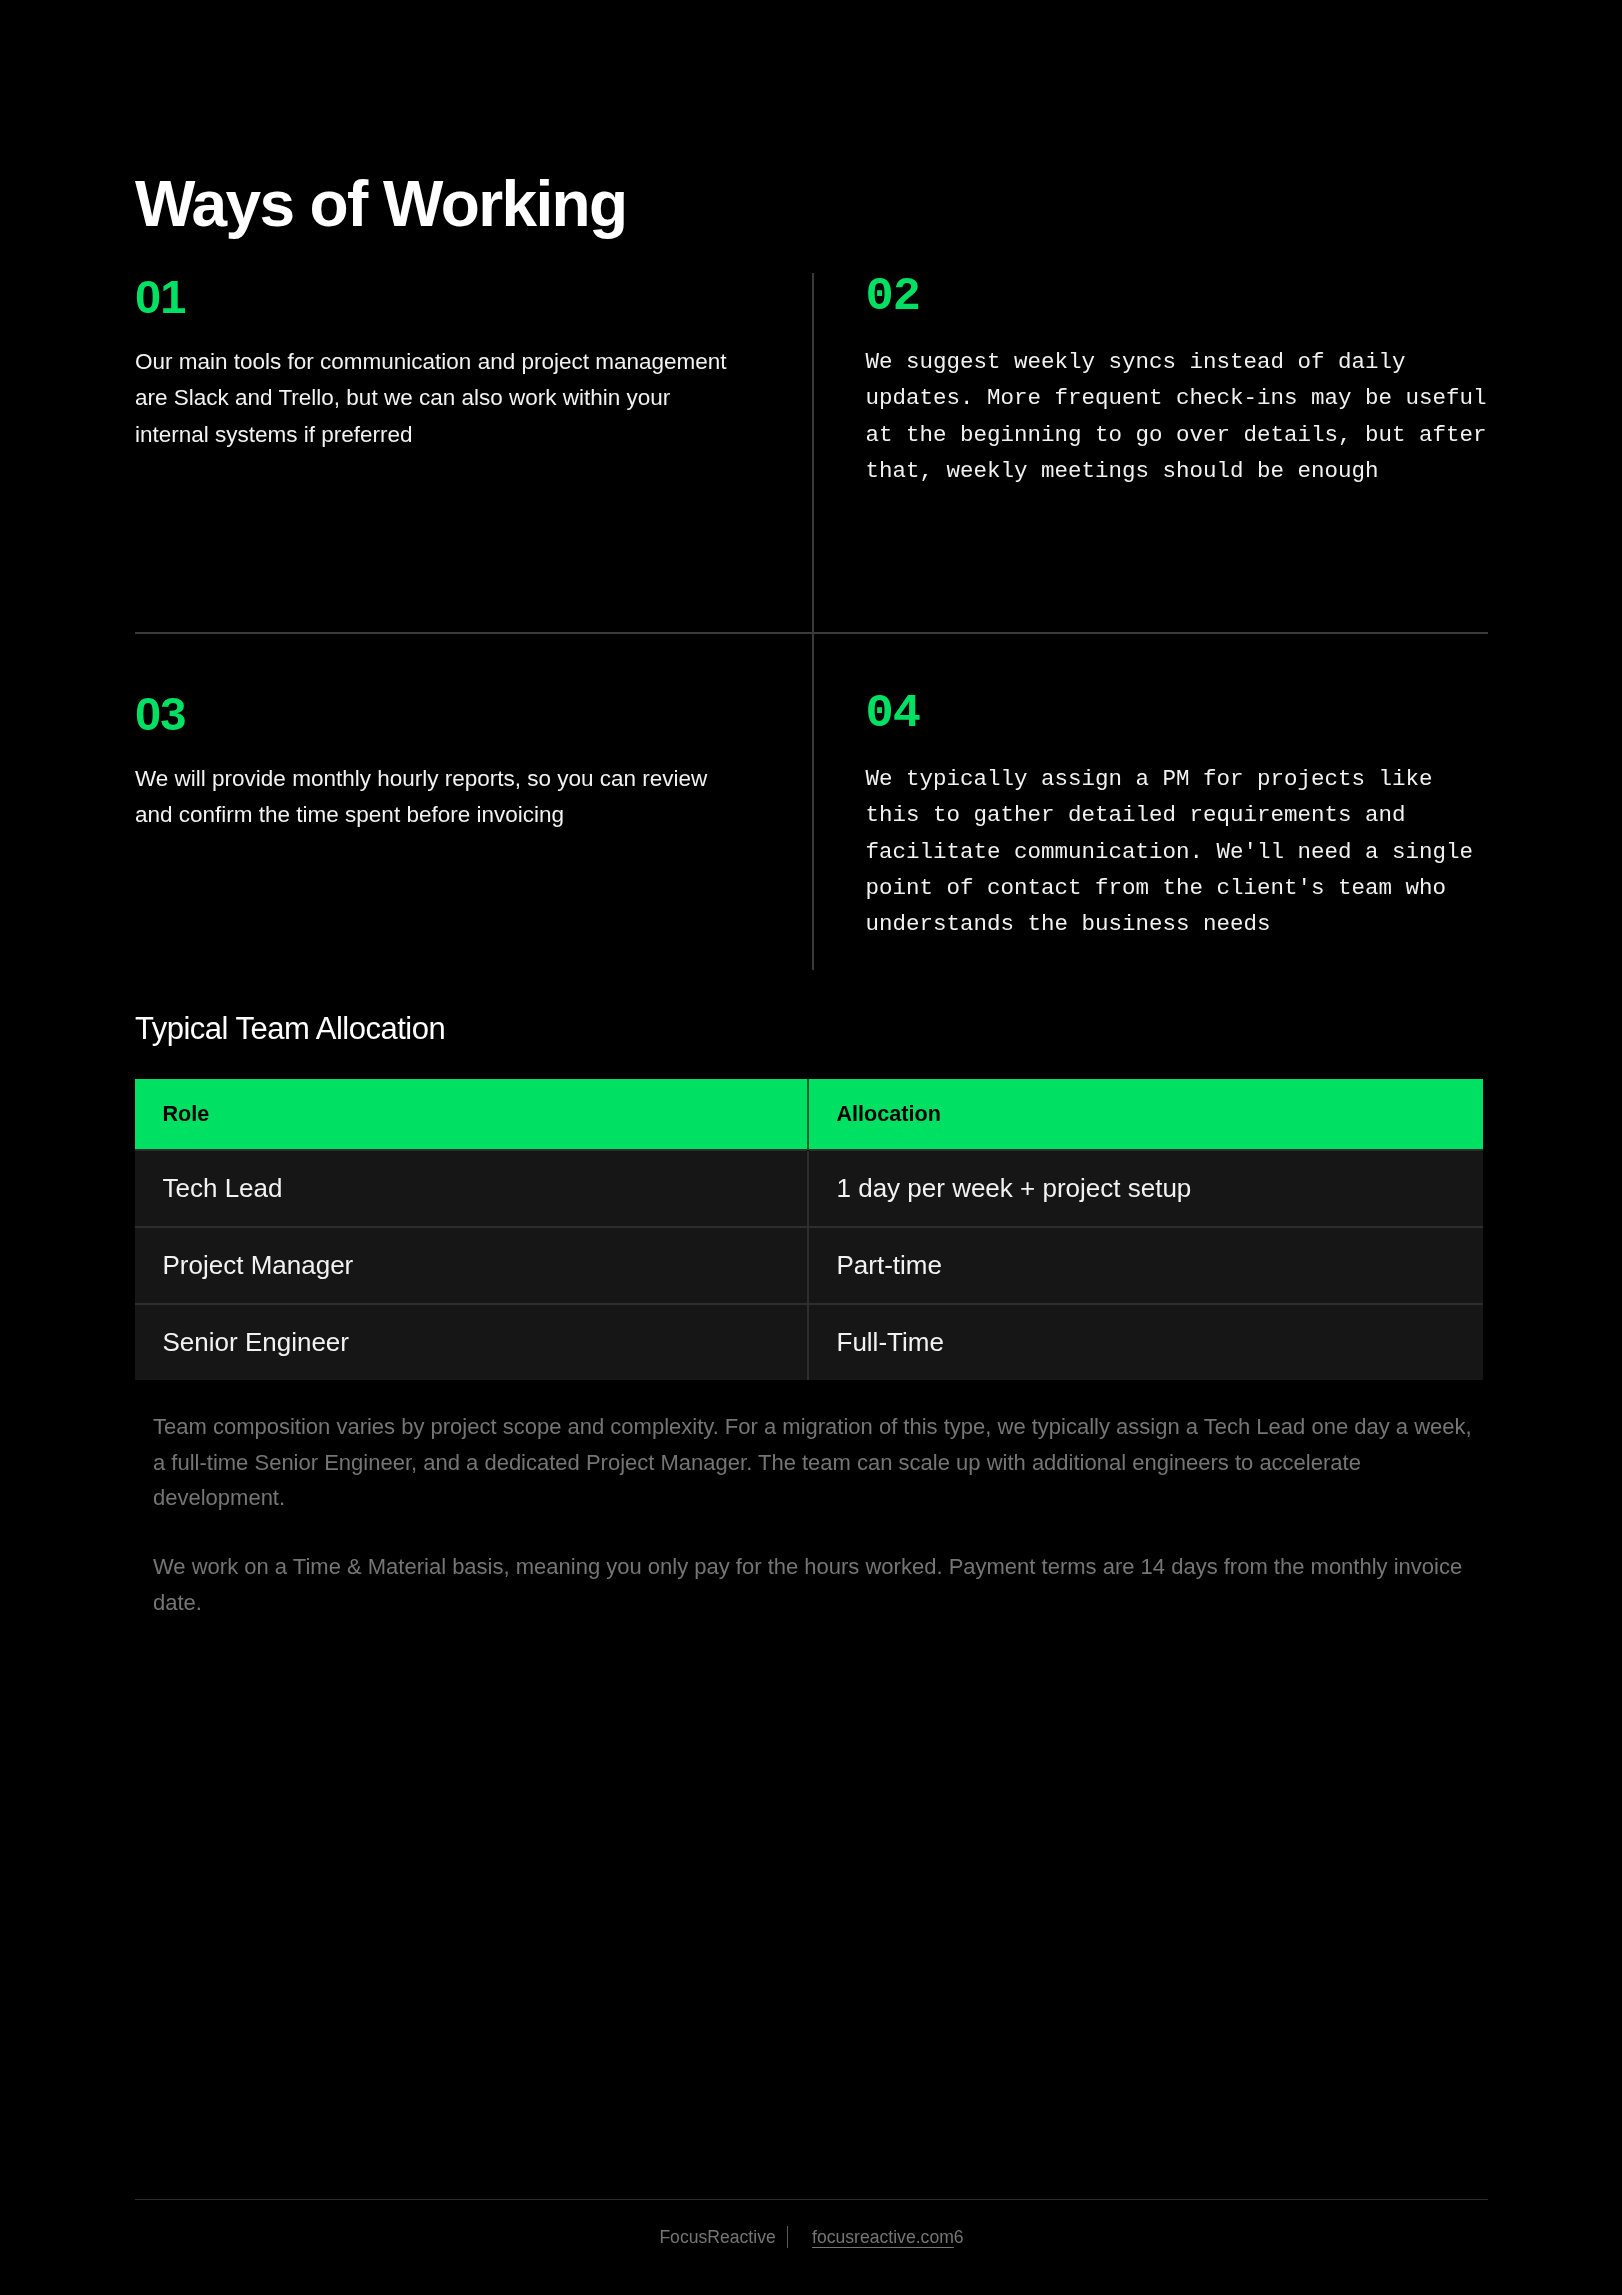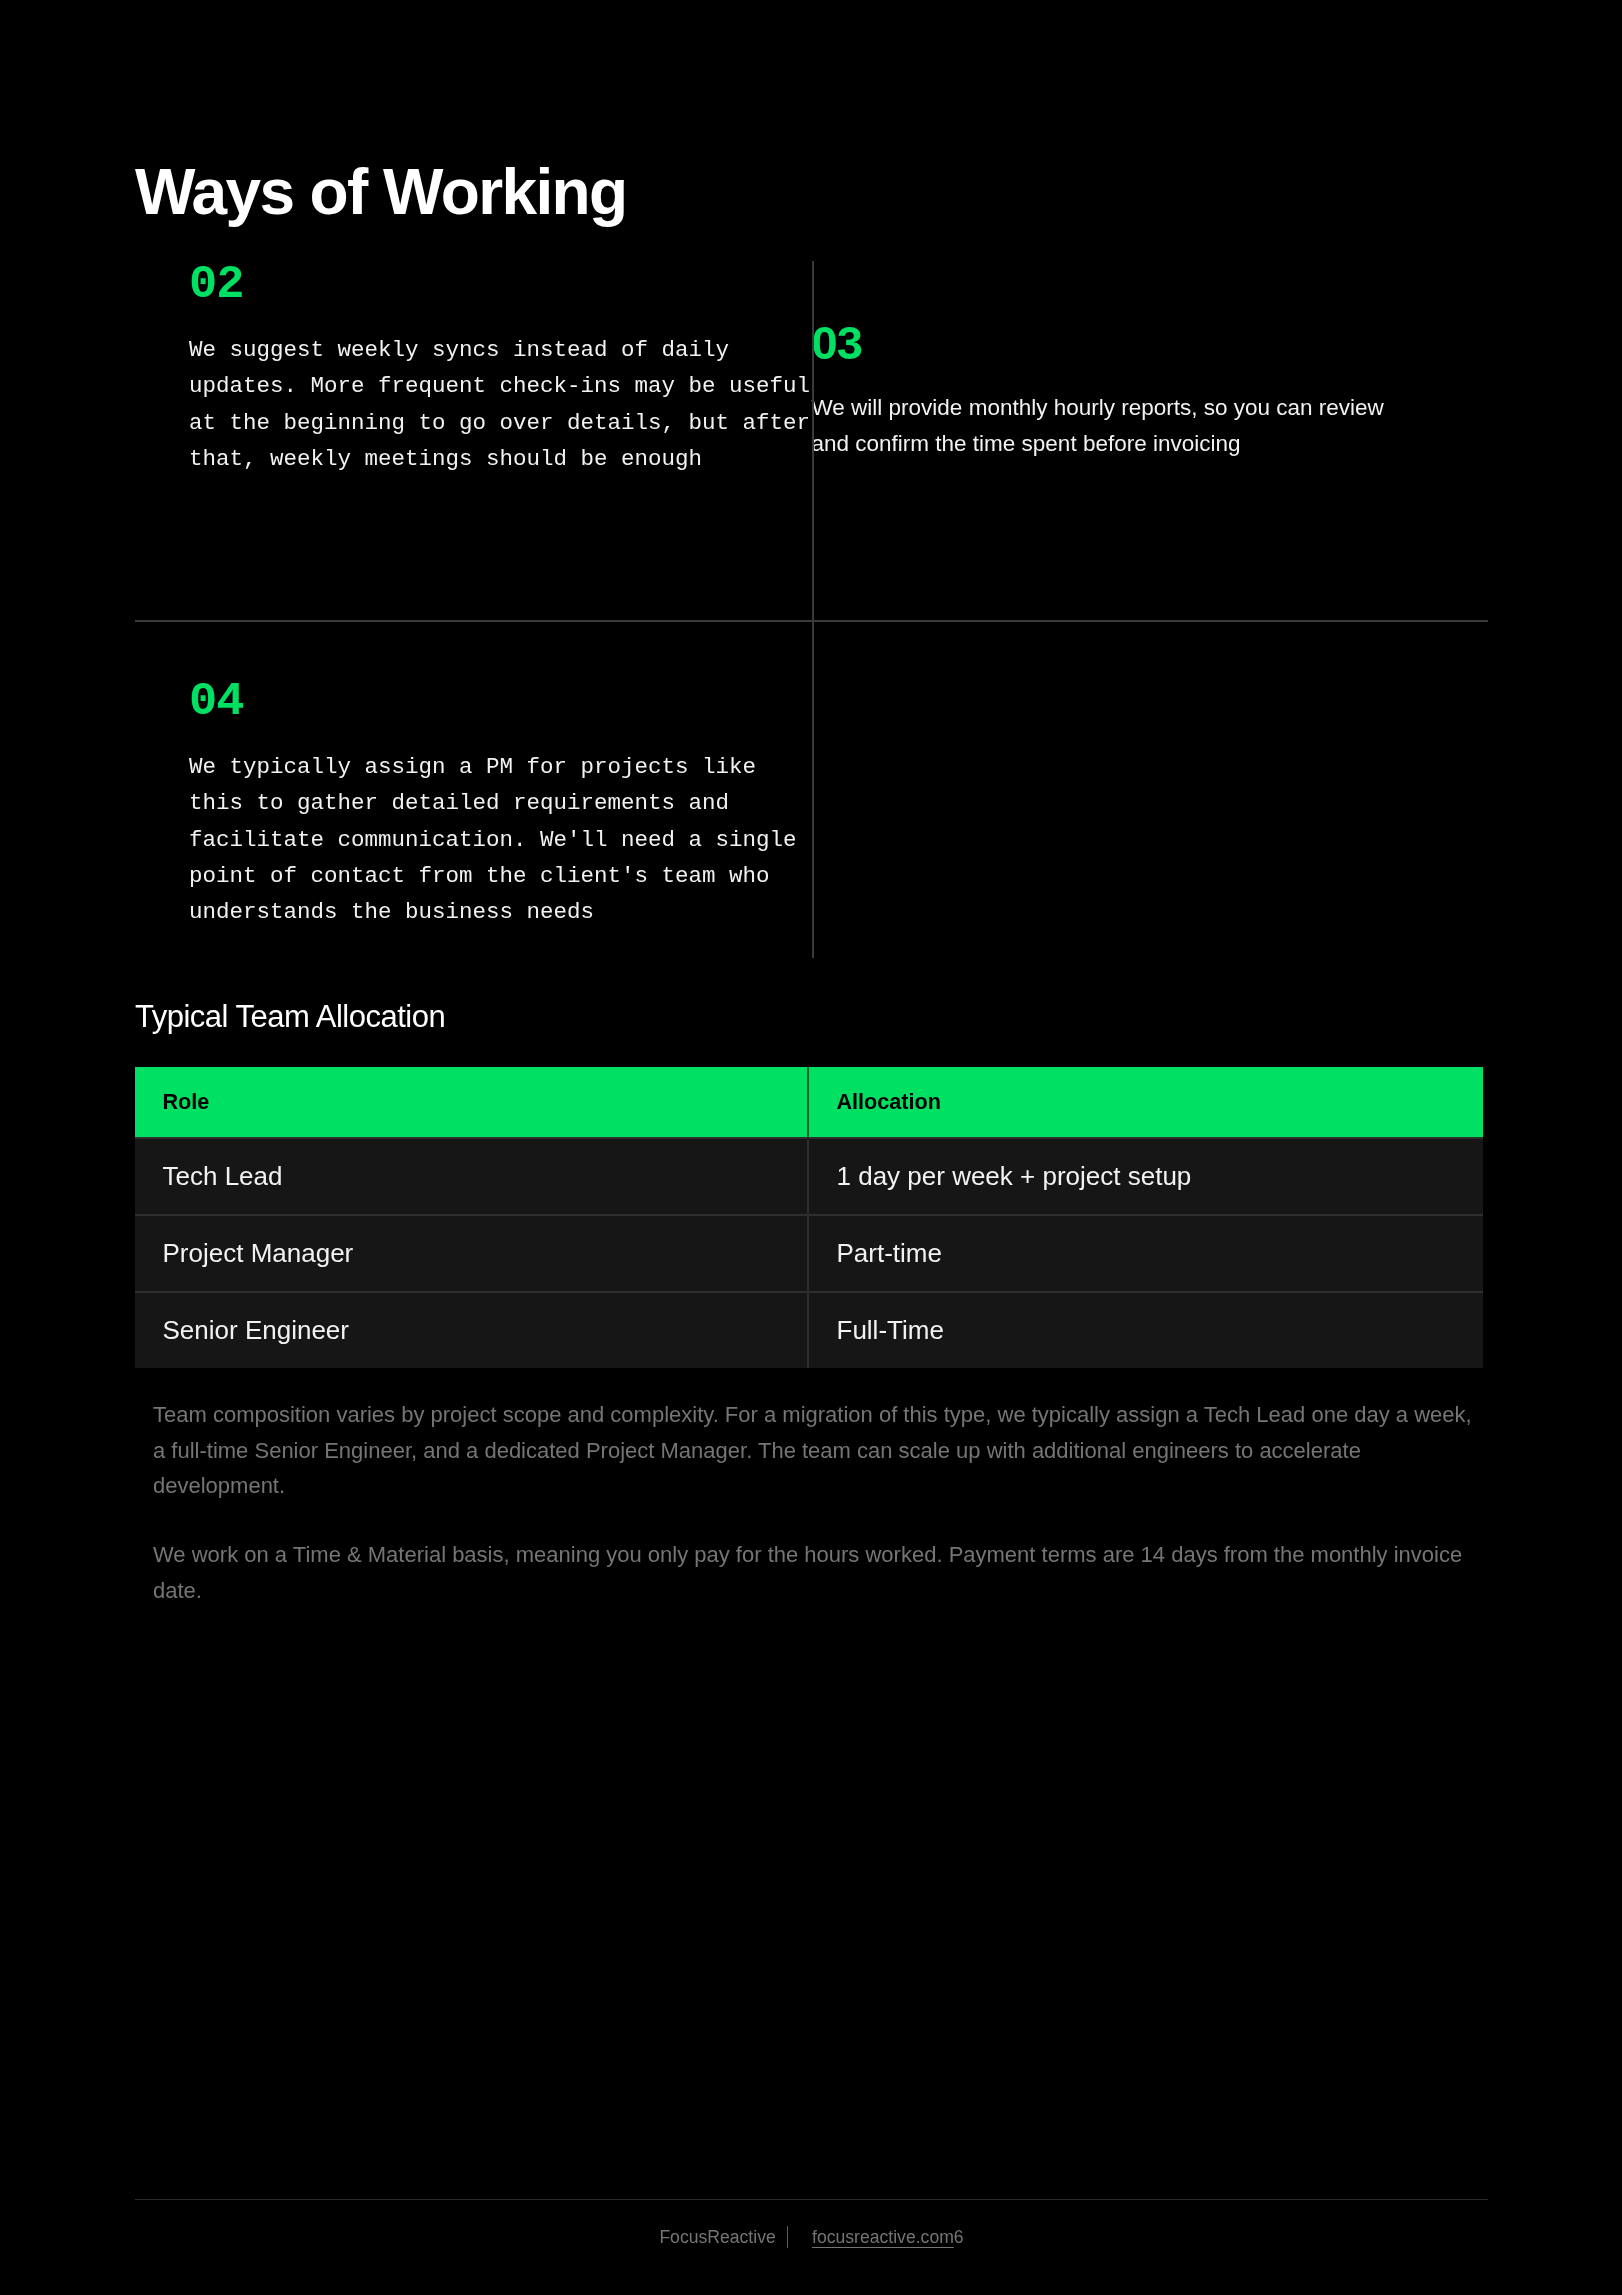--- a/index.html
+++ b/index.html
@@ -20,21 +20,21 @@
     color: var(--white);
     -webkit-font-smoothing: antialiased;
     position: relative;
     overflow: hidden;
   }
 
   .page{
     position:absolute;
     left:0; top:0;
     width:1623px; height:2295px;
-    padding: 0 135px;
+    padding: 12px 135px;
   }
 
   
   .page-title{
     font-size: 64px;
     font-weight: 700;
     letter-spacing: -1.6px;
     line-height: 1.05;
     color: var(--white);
     padding-top: 159px;
@@ -191,20 +191,24 @@
 <body>
 
 <div class="page">
 
   <h1 class="page-title">Ways of Working</h1>
 
   <div class="items-grid">
     <div class="v-divider"></div>
     <div class="h-divider"></div>
 
+    <div class="item row1">
+      <div class="item-num">01</div>
+      <p class="item-text">Our main tools for communication and project management are Slack and Trello, but we can also work within your internal systems if preferred</p>
+    </div>
 
     <div class="item right row1">
       <div class="item-num">02</div>
       <p class="item-text">We suggest weekly syncs instead of daily updates. More frequent check-ins may be useful at the beginning to go over details, but after that, weekly meetings should be enough</p>
     </div>
 
     <div class="item row2">
       <div class="item-num">03</div>
       <p class="item-text">We will provide monthly hourly reports, so you can review and confirm the time spent before invoicing</p>
     </div>

